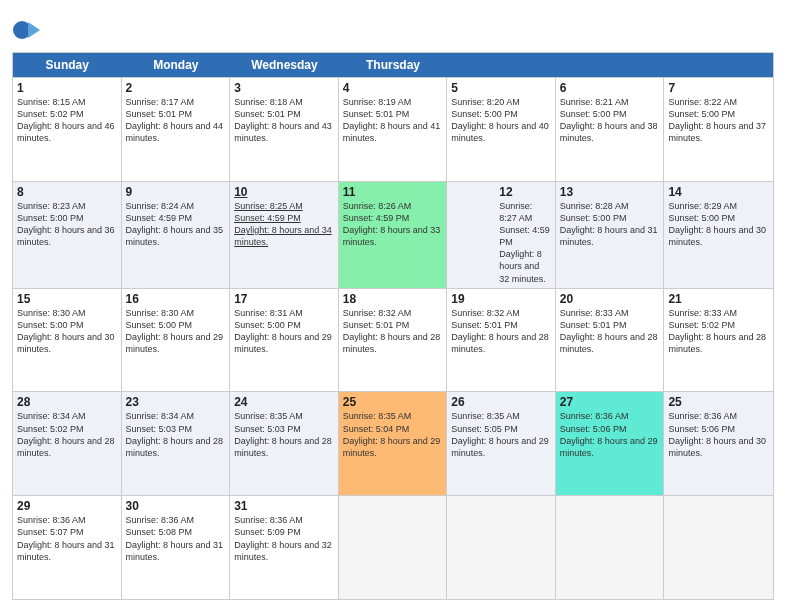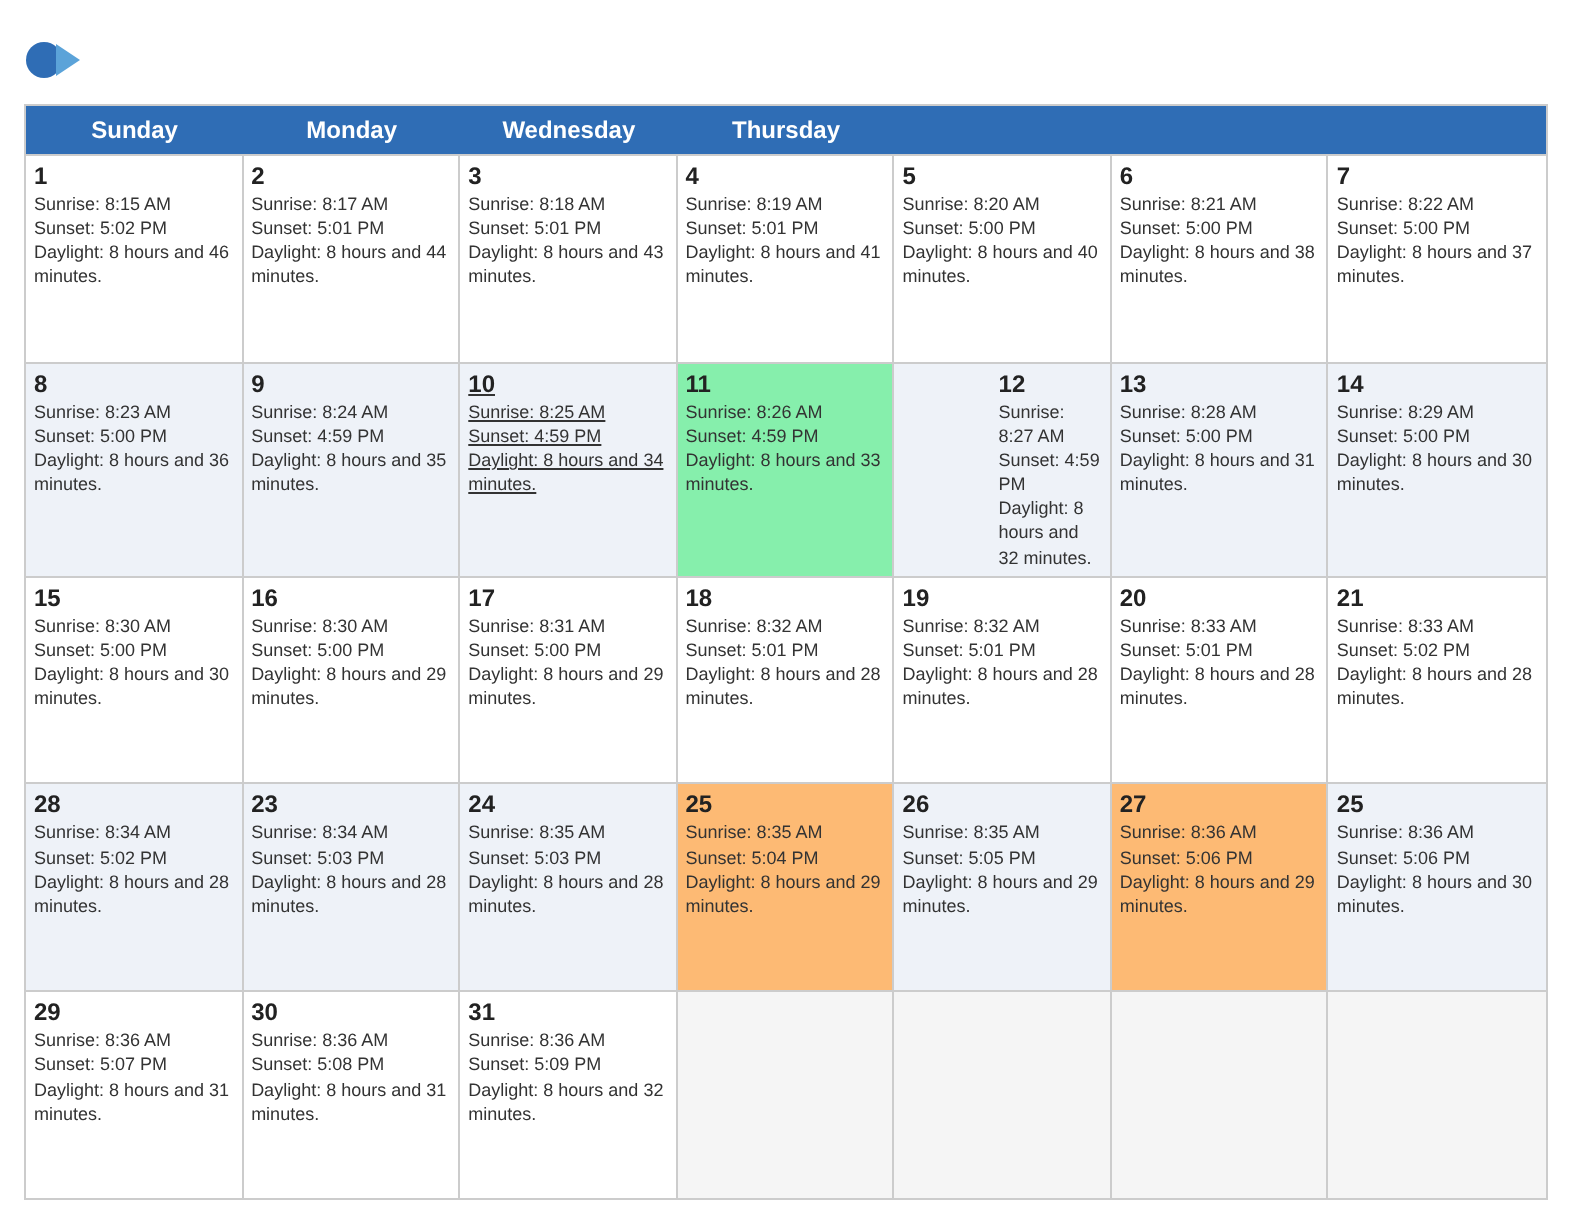--- a/index.html
+++ b/index.html
@@ -171,21 +171,21 @@
           <div class="cal-cell"><span class="day-num">19</span><span class="cell-text">Sunrise: 8:32 AM<br>Sunset: 5:01 PM<br>Daylight: 8 hours and 28 minutes.</span></div>
           <div class="cal-cell"><span class="day-num">20</span><span class="cell-text">Sunrise: 8:33 AM<br>Sunset: 5:01 PM<br>Daylight: 8 hours and 28 minutes.</span></div>
           <div class="cal-cell"><span class="day-num">21</span><span class="cell-text">Sunrise: 8:33 AM<br>Sunset: 5:02 PM<br>Daylight: 8 hours and 28 minutes.</span></div>
         </div>
         <div class="cal-row" style="background: rgb(238, 242, 248);">
           <div class="cal-cell" style="background: rgb(238, 242, 248);"><span class="day-num">28</span><span class="cell-text">Sunrise: 8:34 AM<br>Sunset: 5:02 PM<br>Daylight: 8 hours and 28 minutes.</span></div>
           <div class="cal-cell" style="background: rgb(238, 242, 248);"><span class="day-num">23</span><span class="cell-text">Sunrise: 8:34 AM<br>Sunset: 5:03 PM<br>Daylight: 8 hours and 28 minutes.</span></div>
           <div class="cal-cell" style="background: rgb(238, 242, 248);"><span class="day-num">24</span><span class="cell-text">Sunrise: 8:35 AM<br>Sunset: 5:03 PM<br>Daylight: 8 hours and 28 minutes.</span></div>
           <div class="cal-cell" style="background: #fdba74;"><span class="day-num">25</span><span class="cell-text">Sunrise: 8:35 AM<br>Sunset: 5:04 PM<br>Daylight: 8 hours and 29 minutes.</span></div>
           <div class="cal-cell" style="background: rgb(238, 242, 248);"><span class="day-num">26</span><span class="cell-text">Sunrise: 8:35 AM<br>Sunset: 5:05 PM<br>Daylight: 8 hours and 29 minutes.</span></div>
-          <div class="cal-cell" style="background: #fdba74;"><span class="day-num">27</span><span class="cell-text">Sunrise: 8:36 AM<br>Sunset: 5:06 PM<br>Daylight: 8 hours and 29 minutes.</span></div>
+          <div class="cal-cell" style="background: #5eead4;"><span class="day-num">27</span><span class="cell-text">Sunrise: 8:36 AM<br>Sunset: 5:06 PM<br>Daylight: 8 hours and 29 minutes.</span></div>
           <div class="cal-cell" style="background: rgb(238, 242, 248);"><span class="day-num">25</span><span class="cell-text">Sunrise: 8:36 AM<br>Sunset: 5:06 PM<br>Daylight: 8 hours and 30 minutes.</span></div>
         </div>
         <div class="cal-row" style="background: rgb(255, 255, 255);">
           <div class="cal-cell"><span class="day-num">29</span><span class="cell-text">Sunrise: 8:36 AM<br>Sunset: 5:07 PM<br>Daylight: 8 hours and 31 minutes.</span></div>
           <div class="cal-cell"><span class="day-num">30</span><span class="cell-text">Sunrise: 8:36 AM<br>Sunset: 5:08 PM<br>Daylight: 8 hours and 31 minutes.</span></div>
           <div class="cal-cell"><span class="day-num">31</span><span class="cell-text">Sunrise: 8:36 AM<br>Sunset: 5:09 PM<br>Daylight: 8 hours and 32 minutes.</span></div>
           <div class="cal-cell empty"></div>
           <div class="cal-cell empty"></div>
           <div class="cal-cell empty"></div>
           <div class="cal-cell empty"></div>

